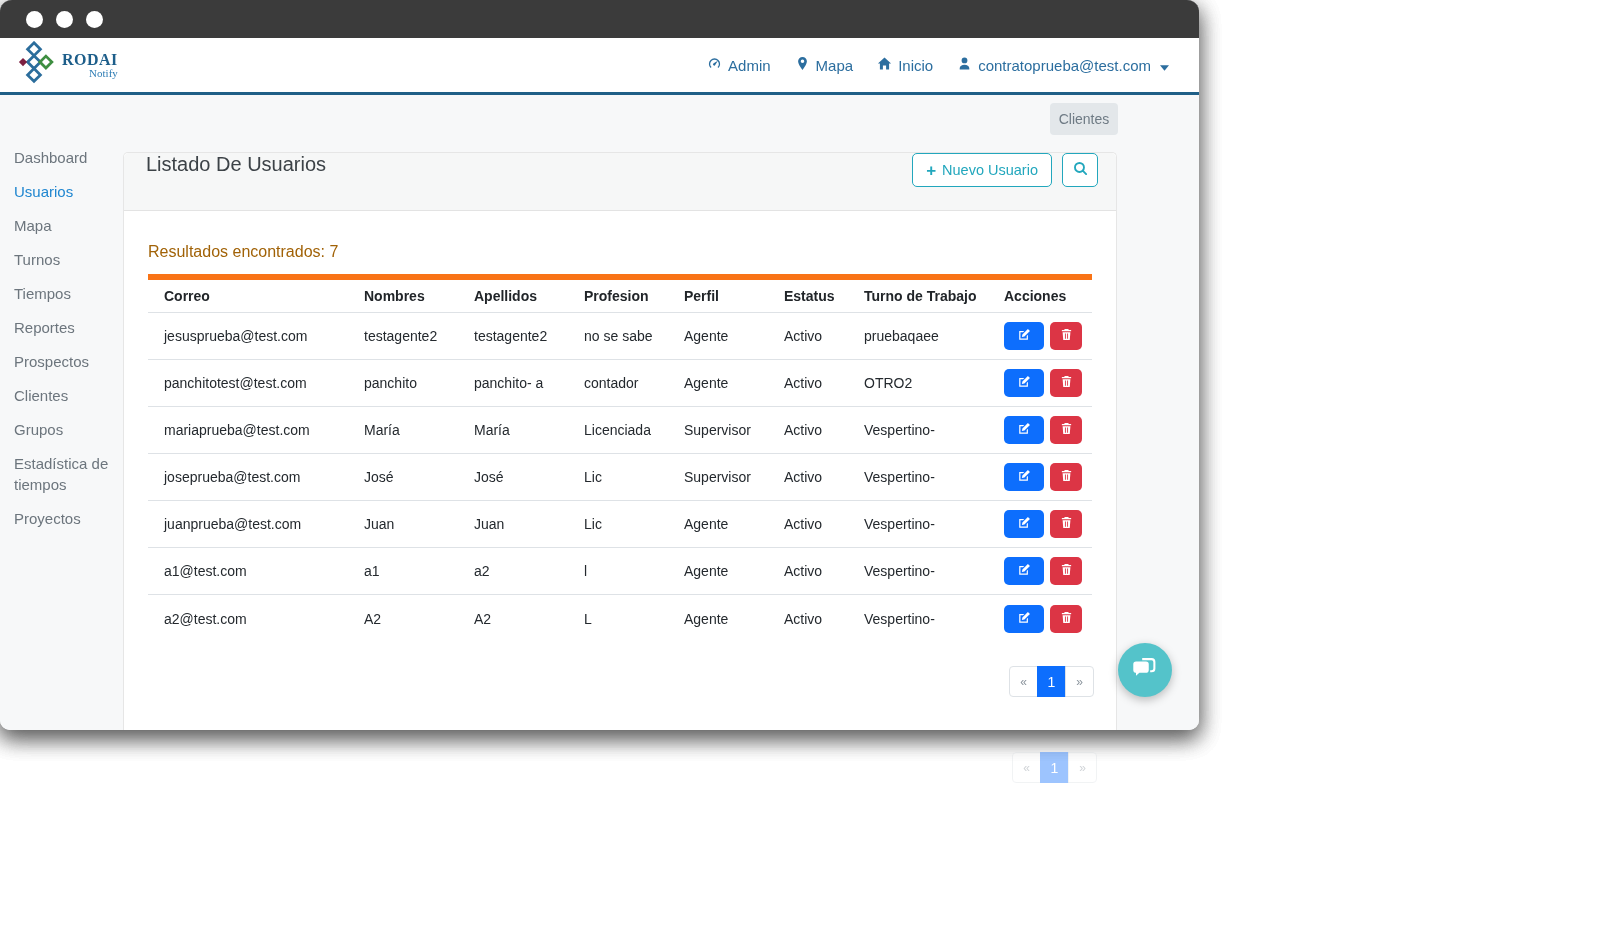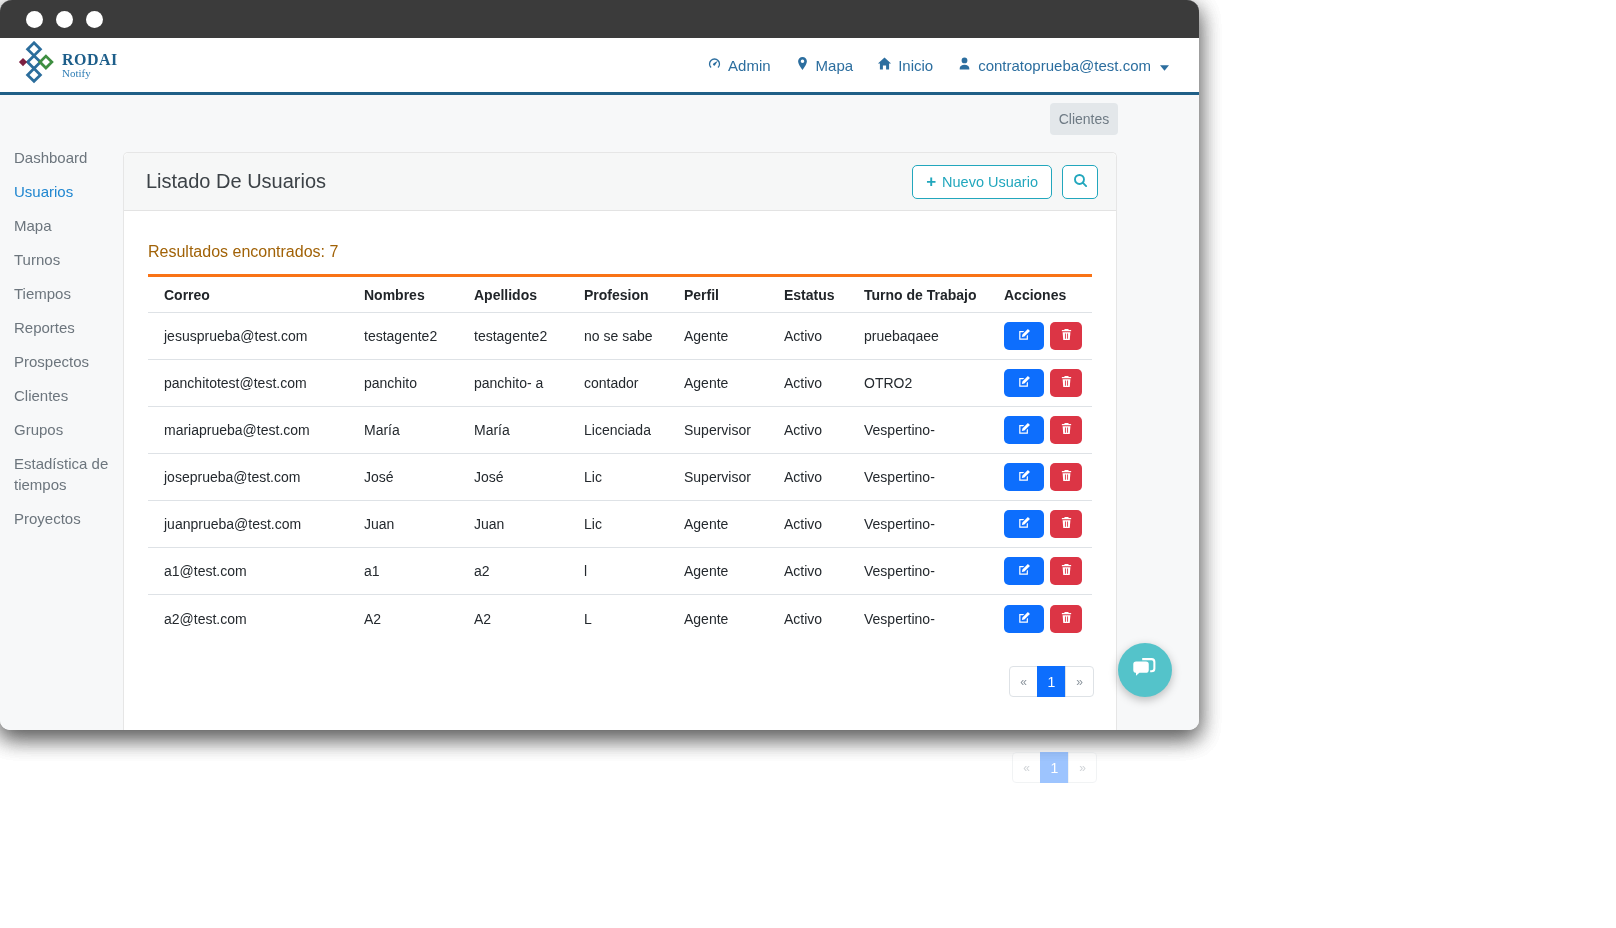--- a/index.html
+++ b/index.html
@@ -29,54 +29,54 @@
     border-radius:12px 12px 0 0;display:flex;align-items:center;padding-left:26px;gap:13px}
   .dot{width:17px;height:17px;border-radius:50%;background:#fff}
 
   
   .app-header{position:absolute;top:38px;left:0;right:0;height:57px;background:#fff;
     border-bottom:3px solid var(--c-line);display:flex;align-items:center;
     justify-content:space-between;padding:0 30px 0 12px}
   .brand{display:flex;align-items:center;gap:6px}
   .brand svg{width:44px;height:44px}
   .brand-name{font-family:"Liberation Serif",serif;font-weight:700;font-size:16px;color:#1d5e8a;letter-spacing:.5px}
-  .brand-sub{font-family:"Liberation Serif",serif;font-size:11px;color:#2d7cb4;margin-top:-2px}
+  .brand-sub{font-family:"Liberation Serif",serif;font-size:11px;color:#2d7cb4;text-align:right;margin-top:-2px}
   .top-nav{display:flex;align-items:flex-start;gap:24px;color:var(--c-nav);font-size:15px}
   .nav-item{display:flex;align-items:center;gap:6px;cursor:pointer;white-space:nowrap}
   .nav-item svg{width:15px;height:15px;fill:currentColor;flex:0 0 auto}
   .nav-item .caret svg{width:9px;height:6px;margin-left:3px}
 
   
   .app-body{position:absolute;top:95px;left:0;right:0;bottom:0;background:#f7f8f9;border-radius:0 0 10px 10px}
   .clientes-btn{position:absolute;top:8px;right:81px;width:68px;height:32px;background:#e3e7ea;
     color:#6e7a84;border:none;border-radius:4px;font-size:14px;font-family:inherit;cursor:pointer}
   .sidebar{position:absolute;left:14px;top:52px;width:98px;list-style:none;margin:0;padding:0;
     font-size:15px;color:var(--c-muted)}
   .sidebar li{line-height:21px;margin-bottom:13px;cursor:pointer}
   .sidebar li.active{color:var(--c-active)}
 
   
   .card{position:absolute;left:123px;right:82px;top:57px;bottom:0;background:#fff;
     border:1px solid #e6e6e6;border-bottom:none;border-radius:5px 5px 0 0}
   .card-head{height:58px;background:#f6f7f7;border-bottom:1px solid #e3e3e3;border-radius:5px 5px 0 0;
-    display:flex;align-items:center;justify-content:space-between;padding:0 18px 0 22px}
+    display:flex;justify-content:space-between;padding:0 18px 0 22px}
   .card-title{font-size:20px;font-weight:400;color:#3c4247;margin:0}
   .head-actions{display:flex;gap:10px}
   .btn-new{height:34px;padding:0 13px;background:#fff;border:1px solid var(--c-info);color:var(--c-info);
     border-radius:5px;font-size:14.5px;display:flex;align-items:center;gap:6px;font-family:inherit;cursor:pointer}
   .btn-new .plus{font-weight:700;font-size:17px;line-height:1}
   .btn-search{width:36px;height:34px;background:#fff;border:1px solid var(--c-info);border-radius:5px;
     display:grid;place-items:center;cursor:pointer}
   .btn-search svg{width:15px;height:15px}
 
   .card-body{position:relative;height:calc(100% - 58px)}
   .results{position:absolute;top:32px;left:24px;font-size:16px;color:#a16207}
   .tbl{position:absolute;top:63px;left:24px;right:24px}
   .tr{display:flex;align-items:center;height:47px;border-bottom:1px solid #dee2e6;font-size:14px;color:#24292e}
-  .tr.th-row{height:39px;border-top:3px solid #f97316;font-weight:700;color:#212529}
+  .tr.th-row{height:39px;border-top:6px solid #f97316;font-weight:700;color:#212529}
   .tr.row:last-child{border-bottom:none}
   .cell{padding-left:16px;overflow:hidden;white-space:nowrap}
   .c1{width:200px}.c2{width:110px}.c3{width:110px}.c4{width:100px}.c5{width:100px}.c6{width:80px}.c7{width:140px}
   .c8{flex:1;display:flex;align-items:center;gap:6px}
   .btn-edit{width:40px;height:28px;background:var(--c-primary);border:none;border-radius:5px;display:grid;place-items:center;cursor:pointer}
   .btn-del{width:32px;height:28px;background:var(--c-danger);border:none;border-radius:5px;display:grid;place-items:center;cursor:pointer}
   .btn-edit svg,.btn-del svg{width:13px;height:13px;fill:#fff}
 
   .pagination{position:absolute;top:455px;right:22px;display:flex;border-radius:4px;box-shadow:0 0 0 0 transparent}
   .page{min-width:29px;height:31px;border:1px solid #dee2e6;background:#fff;color:#8a939c;

